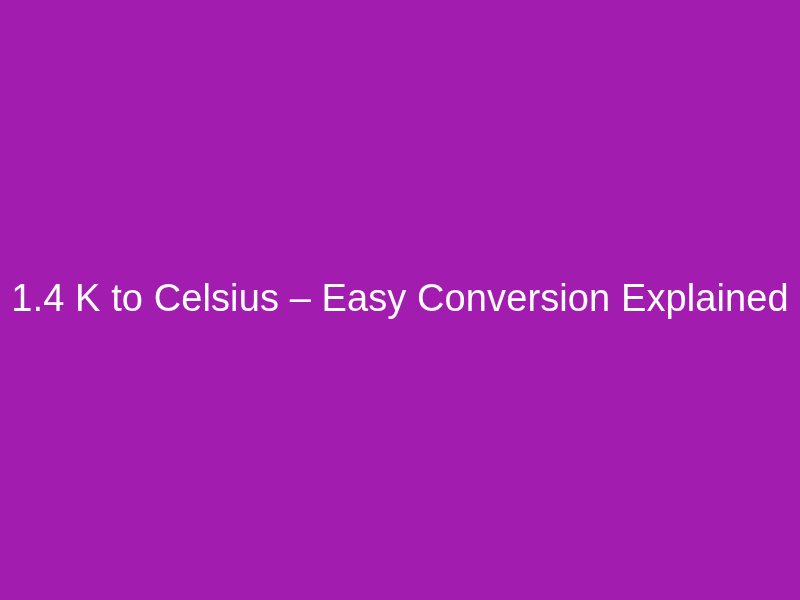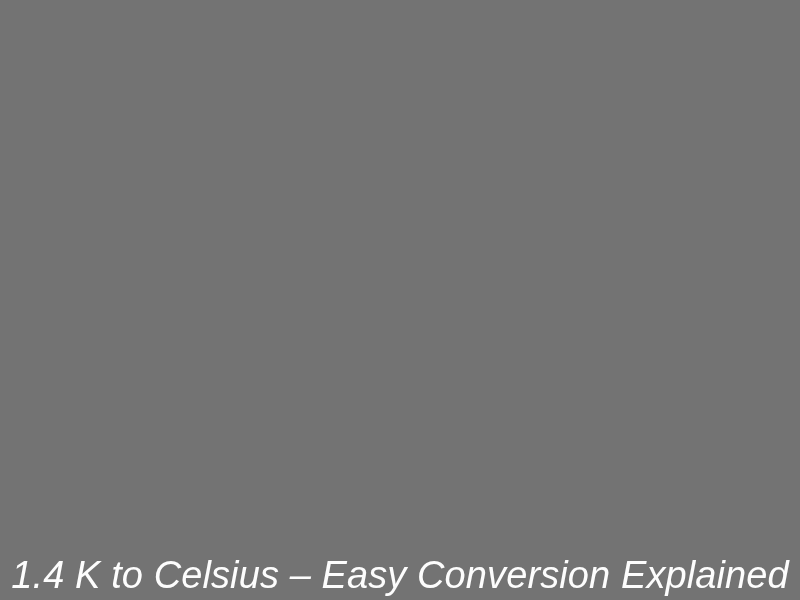--- a/index.html
+++ b/index.html
@@ -9,26 +9,25 @@
   body {
     width: 800px;
     height: 600px;
     overflow: hidden;
     font-family: "Liberation Sans", sans-serif;
   }
   #featured-card {
     position: relative;
     width: 800px;
     height: 600px;
-    background: #737373;
+    background: #a21caf;
     display: flex;
-    align-items: flex-end;
+    align-items: center;
     justify-content: center;
     box-sizing: border-box;
-    font-style: italic;
   }
   #card-title {
     display: block;
     width: 100%;
     text-align: center;
     color: #fdfdfd;
     font-family: "Liberation Sans", sans-serif;
     font-size: 38px;
     font-weight: 400;
     line-height: 1.2;

